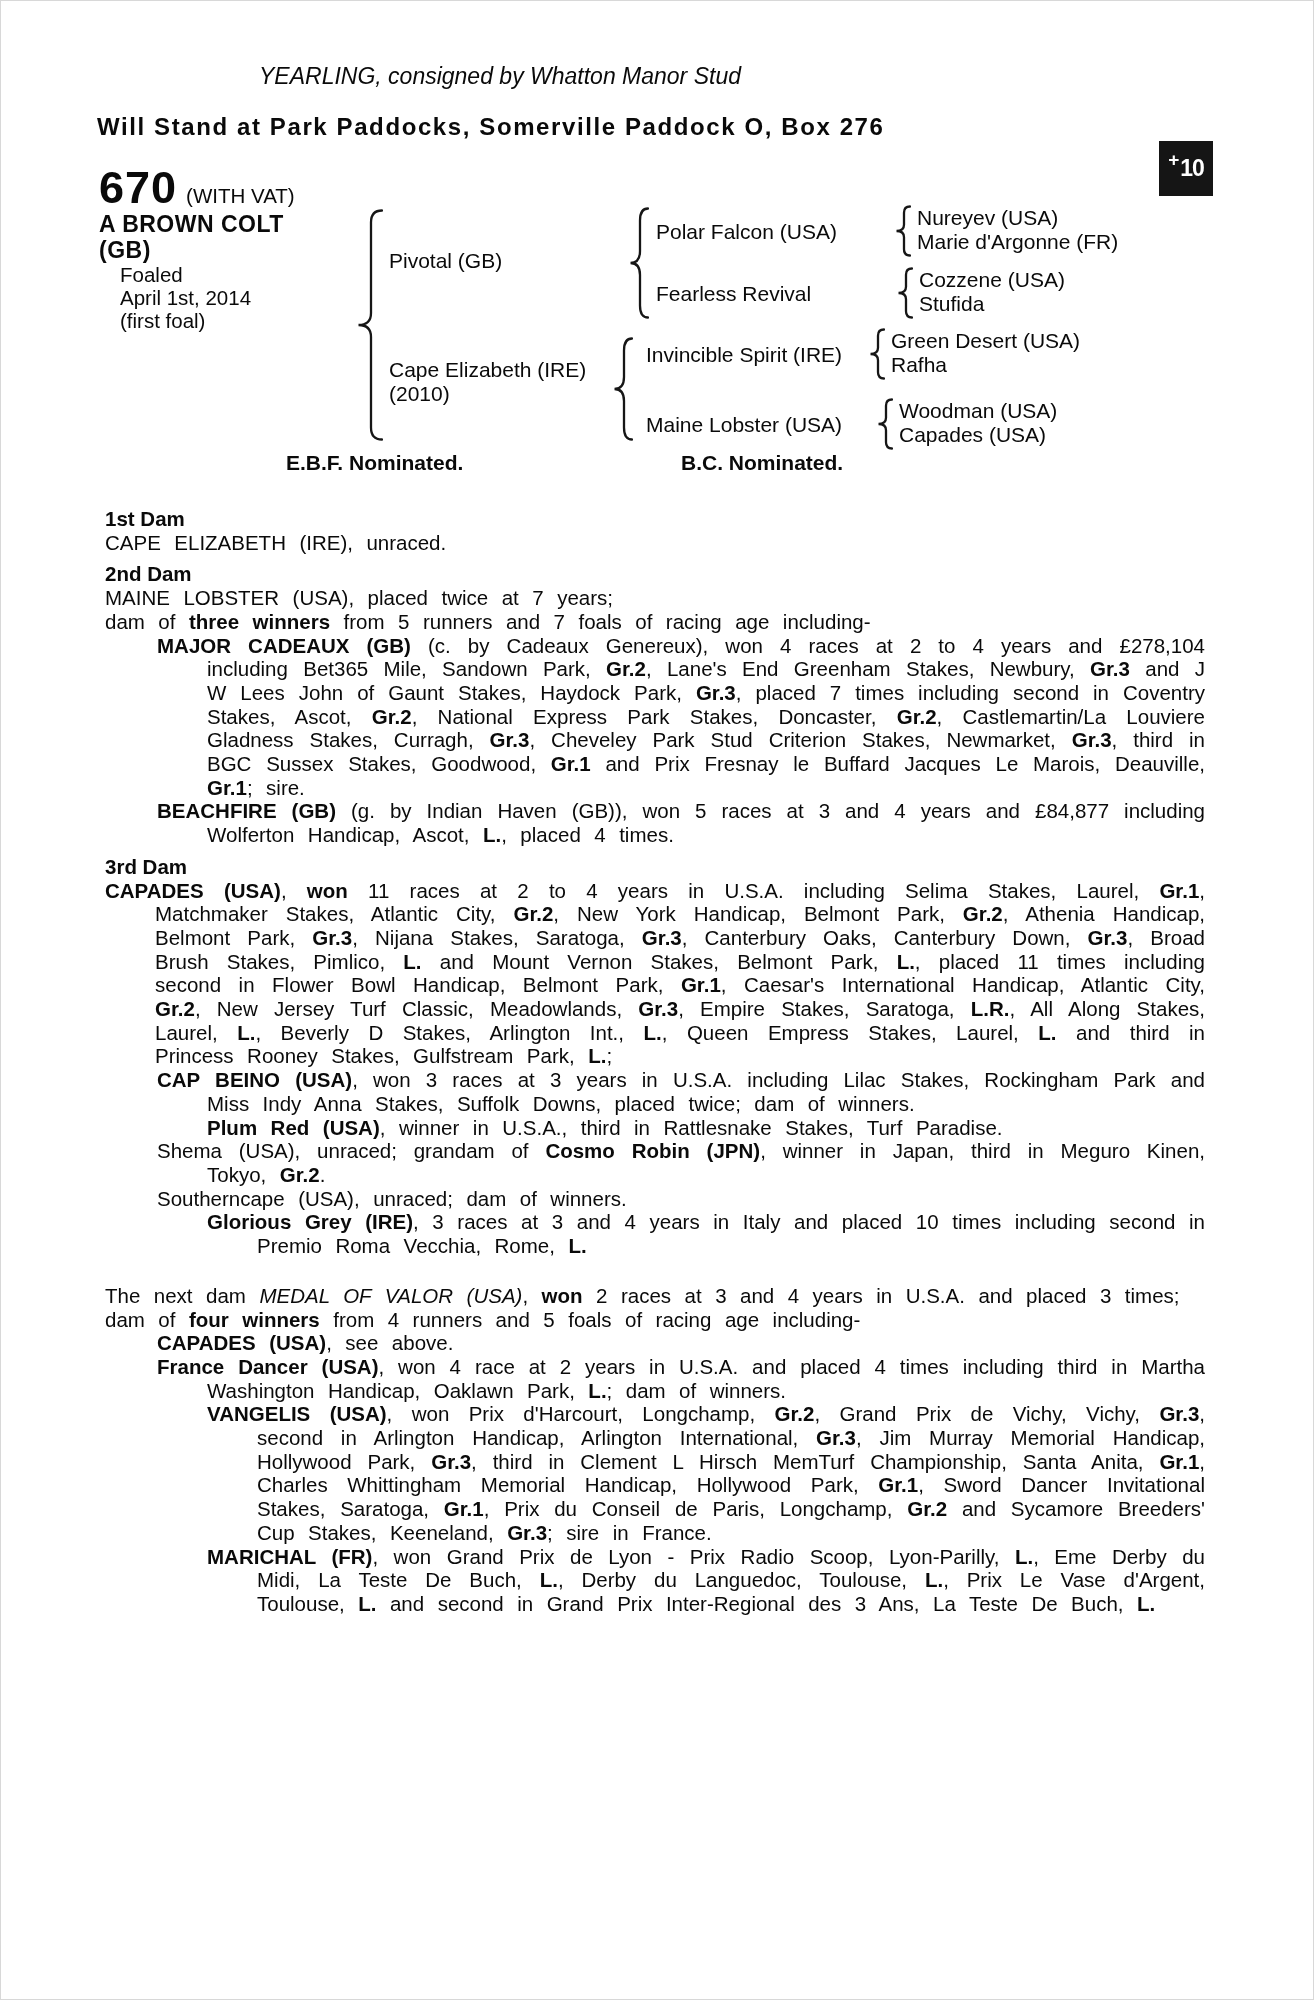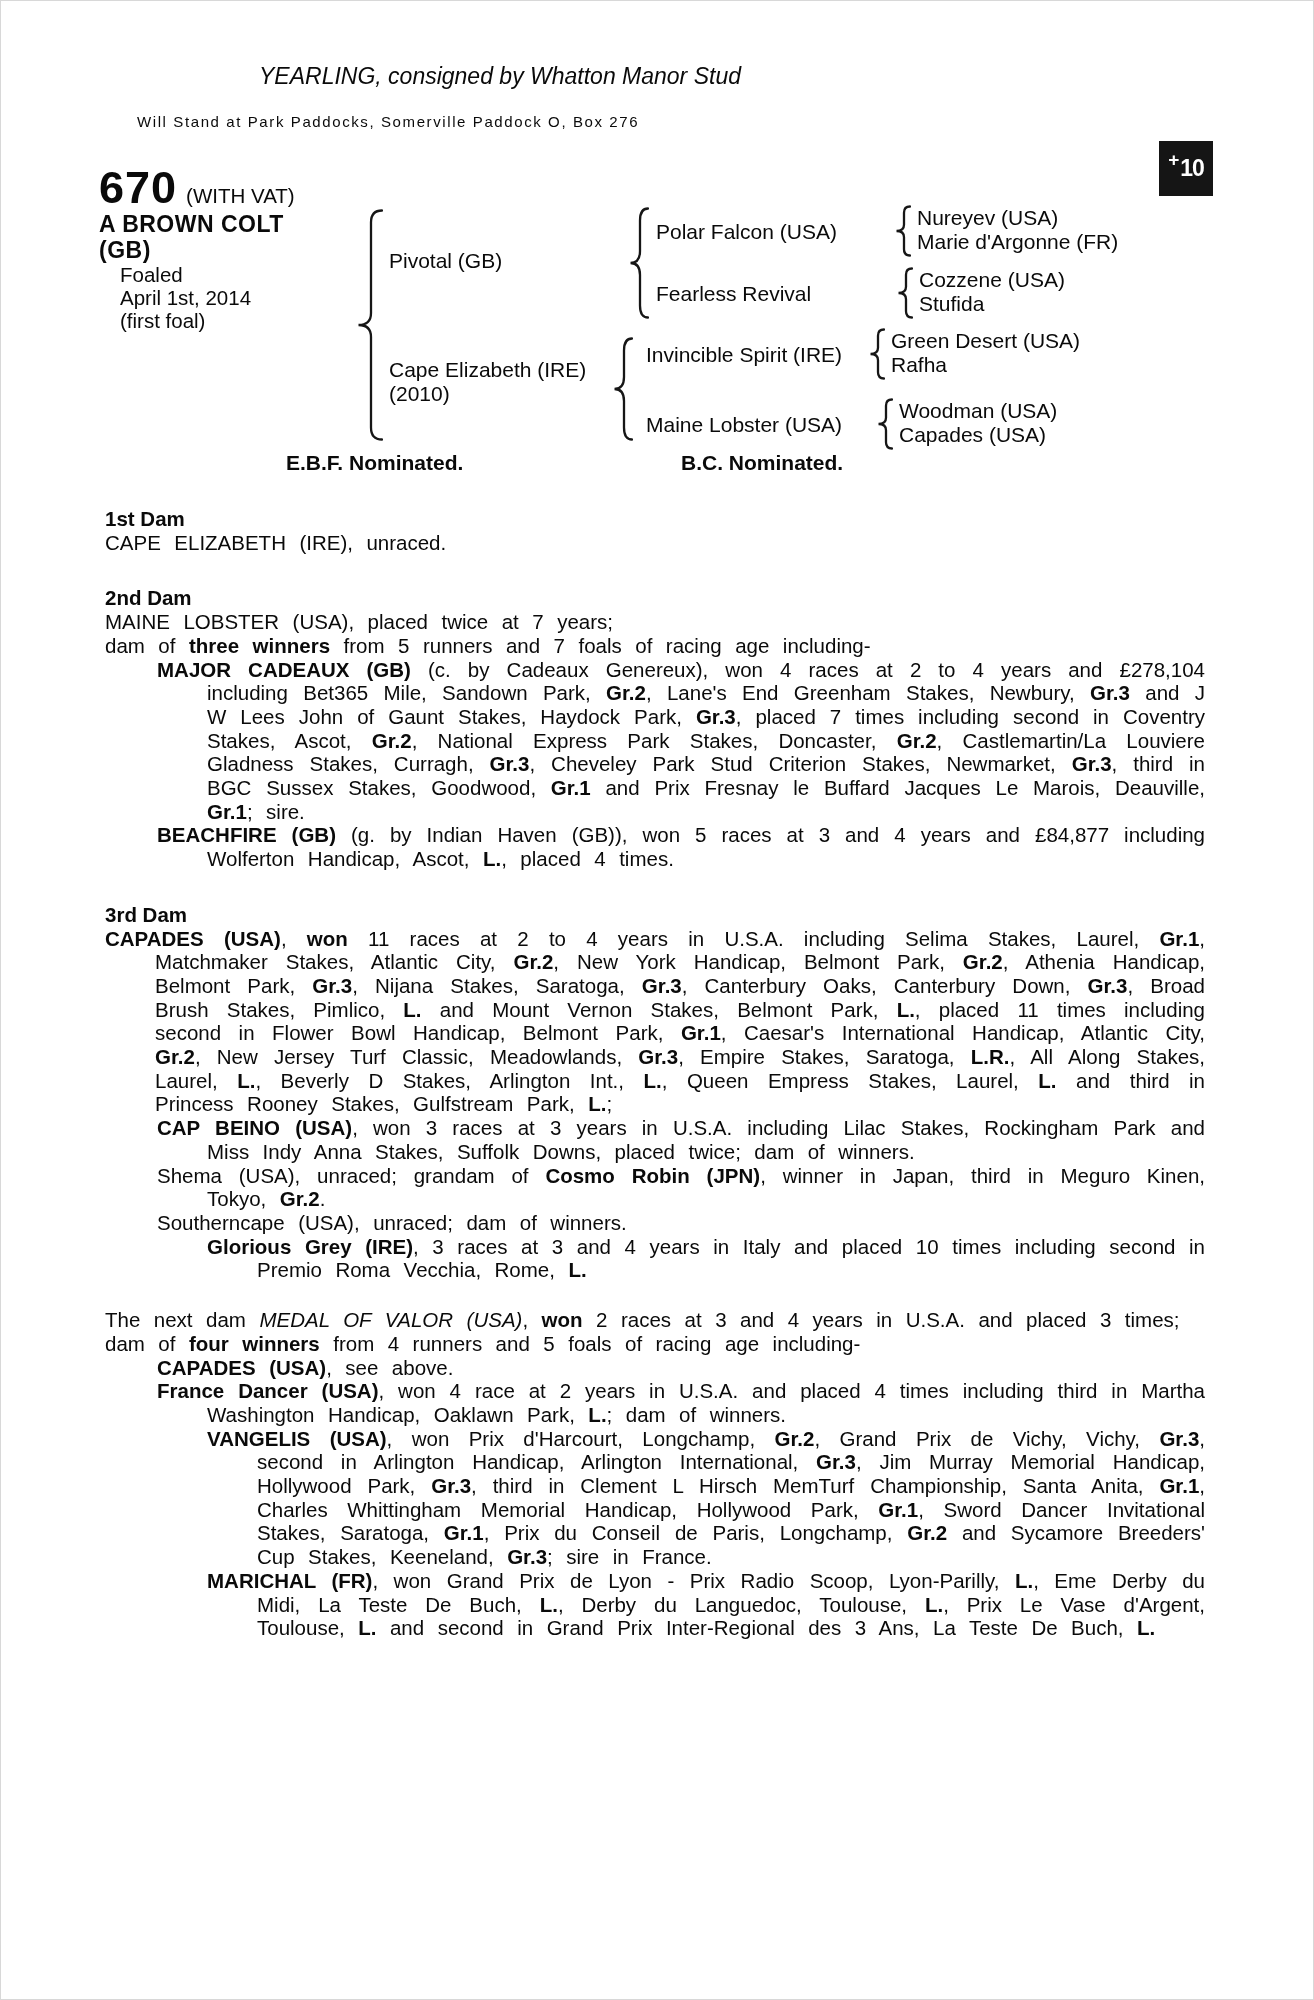--- a/index.html
+++ b/index.html
@@ -2,36 +2,36 @@
 <html><head>
 <meta charset="utf-8">
 <style>
   html,body{margin:0;padding:0;background:#e8e8e8;}
   .page{
     position:relative;width:1314px;height:2000px;background:#ffffff;
     font-family:"Liberation Sans","DejaVu Sans",sans-serif;color:#0a0a0a;
     margin:0 auto;overflow:hidden;border:1px solid #d8d8d8;box-sizing:border-box;
   }
   .consign-title{position:absolute;left:258px;top:62px;font-style:italic;font-size:23px;white-space:nowrap;}
-  .stand-line{position:absolute;left:96px;top:112px;font-weight:normal;font-size:15px;letter-spacing:1.6px;white-space:nowrap;margin-left:40px;}
+  .stand-line{position:absolute;left:96px;top:112px;font-weight:bold;font-size:24px;letter-spacing:1.6px;white-space:nowrap;}
   .badge{position:absolute;left:1158px;top:140px;width:54px;height:55px;background:#151515;color:#fff;
     display:flex;align-items:center;justify-content:center;font-weight:bold;}
   .badge .plus{font-size:19px;transform:translateY(-9px);margin-right:1px;}
   .badge .num{font-size:23px;letter-spacing:-1px;}
   .lot-block{position:absolute;left:98px;top:164px;width:260px;}
   .lot-row{display:flex;align-items:baseline;}
   .lot-number{font-weight:bold;font-size:45px;line-height:46px;letter-spacing:1px;}
   .lot-vat{font-size:20.5px;margin-left:9px;}
   .lot-colour{font-weight:bold;font-size:23px;line-height:26px;letter-spacing:0.5px;}
   .lot-line{font-size:20.5px;line-height:23px;margin-left:21px;}
   .ped-name{position:absolute;font-size:21px;line-height:24px;white-space:nowrap;}
   .brace{position:absolute;}
   .nominated{position:absolute;font-weight:bold;font-size:21px;white-space:nowrap;}
   .body-text{position:absolute;left:104px;top:506px;width:1100px;}
-  .sec-heading{font-weight:bold;font-size:20.5px;line-height:23.7px;margin-top:32px;}
+  .sec-heading{font-weight:bold;font-size:20.5px;line-height:23.7px;margin-top:8px;}
   .sec-heading:first-child{margin-top:0;}
   .para{font-size:20.5px;line-height:23.7px;text-align:justify;word-spacing:0.38em;}
   .para b{font-weight:bold;}
   .para i{font-style:italic;}
   .lvl0{padding-left:50px;text-indent:-50px;}
   .lvl1{padding-left:102px;text-indent:-50px;}
   .lvl2{padding-left:152px;text-indent:-50px;}
   .gap-before{margin-top:26px;}
 </style>
 </head>
@@ -106,20 +106,21 @@
       <div class="sec-heading">1st Dam</div>
       <div class="para lvl0"><span>CAPE ELIZABETH (IRE), unraced.</span></div>
       <div class="sec-heading">2nd Dam</div>
       <div class="para lvl0"><span>MAINE LOBSTER (USA), placed twice at 7 years;</span></div>
       <div class="para lvl0"><span>dam of </span><b>three winners</b><span> from 5 runners and 7 foals of racing age including-</span></div>
       <div class="para lvl1"><b>MAJOR CADEAUX (GB)</b><span> (c. by Cadeaux Genereux), won 4 races at 2 to 4 years and £278,104 including Bet365 Mile, Sandown Park, </span><b>Gr.2</b><span>, Lane's End Greenham Stakes, Newbury, </span><b>Gr.3</b><span> and J W Lees John of Gaunt Stakes, Haydock Park, </span><b>Gr.3</b><span>, placed 7 times including second in Coventry Stakes, Ascot, </span><b>Gr.2</b><span>, National Express Park Stakes, Doncaster, </span><b>Gr.2</b><span>, Castlemartin/La Louviere Gladness Stakes, Curragh, </span><b>Gr.3</b><span>, Cheveley Park Stud Criterion Stakes, Newmarket, </span><b>Gr.3</b><span>, third in BGC Sussex Stakes, Goodwood, </span><b>Gr.1</b><span> and Prix Fresnay le Buffard Jacques Le Marois, Deauville, </span><b>Gr.1</b><span>; sire.</span></div>
       <div class="para lvl1"><b>BEACHFIRE (GB)</b><span> (g. by Indian Haven (GB)), won 5 races at 3 and 4 years and £84,877 including Wolferton Handicap, Ascot, </span><b>L.</b><span>, placed 4 times.</span></div>
       <div class="sec-heading">3rd Dam</div>
       <div class="para lvl0"><b>CAPADES (USA)</b><span>, </span><b>won</b><span> 11 races at 2 to 4 years in U.S.A. including Selima Stakes, Laurel, </span><b>Gr.1</b><span>, Matchmaker Stakes, Atlantic City, </span><b>Gr.2</b><span>, New York Handicap, Belmont Park, </span><b>Gr.2</b><span>, Athenia Handicap, Belmont Park, </span><b>Gr.3</b><span>, Nijana Stakes, Saratoga, </span><b>Gr.3</b><span>, Canterbury Oaks, Canterbury Down, </span><b>Gr.3</b><span>, Broad Brush Stakes, Pimlico, </span><b>L.</b><span> and Mount Vernon Stakes, Belmont Park, </span><b>L.</b><span>, placed 11 times including second in Flower Bowl Handicap, Belmont Park, </span><b>Gr.1</b><span>, Caesar's International Handicap, Atlantic City, </span><b>Gr.2</b><span>, New Jersey Turf Classic, Meadowlands, </span><b>Gr.3</b><span>, Empire Stakes, Saratoga, </span><b>L.R.</b><span>, All Along Stakes, Laurel, </span><b>L.</b><span>, Beverly D Stakes, Arlington Int., </span><b>L.</b><span>, Queen Empress Stakes, Laurel, </span><b>L.</b><span> and third in Princess Rooney Stakes, Gulfstream Park, </span><b>L.</b><span>;</span></div>
       <div class="para lvl1"><b>CAP BEINO (USA)</b><span>, won 3 races at 3 years in U.S.A. including Lilac Stakes, Rockingham Park and Miss Indy Anna Stakes, Suffolk Downs, placed twice; dam of winners.</span></div>
+      <div class="para lvl2"><b>Plum Red (USA)</b><span>, winner in U.S.A., third in Rattlesnake Stakes, Turf Paradise.</span></div>
       <div class="para lvl1"><span>Shema (USA), unraced; grandam of </span><b>Cosmo Robin (JPN)</b><span>, winner in Japan, third in Meguro Kinen, Tokyo, </span><b>Gr.2</b><span>.</span></div>
       <div class="para lvl1"><span>Southerncape (USA), unraced; dam of winners.</span></div>
       <div class="para lvl2"><b>Glorious Grey (IRE)</b><span>, 3 races at 3 and 4 years in Italy and placed 10 times including second in Premio Roma Vecchia, Rome, </span><b>L.</b></div>
       <div class="para lvl0 gap-before"><span>The next dam </span><i>MEDAL OF VALOR (USA)</i><span>, </span><b>won</b><span> 2 races at 3 and 4 years in U.S.A. and placed 3 times;</span></div>
       <div class="para lvl0"><span>dam of </span><b>four winners</b><span> from 4 runners and 5 foals of racing age including-</span></div>
       <div class="para lvl1"><b>CAPADES (USA)</b><span>, see above.</span></div>
       <div class="para lvl1"><b>France Dancer (USA)</b><span>, won 4 race at 2 years in U.S.A. and placed 4 times including third in Martha Washington Handicap, Oaklawn Park, </span><b>L.</b><span>; dam of winners.</span></div>
       <div class="para lvl2"><b>VANGELIS (USA)</b><span>, won Prix d'Harcourt, Longchamp, </span><b>Gr.2</b><span>, Grand Prix de Vichy, Vichy, </span><b>Gr.3</b><span>, second in Arlington Handicap, Arlington International, </span><b>Gr.3</b><span>, Jim Murray Memorial Handicap, Hollywood Park, </span><b>Gr.3</b><span>, third in Clement L Hirsch MemTurf Championship, Santa Anita, </span><b>Gr.1</b><span>, Charles Whittingham Memorial Handicap, Hollywood Park, </span><b>Gr.1</b><span>, Sword Dancer Invitational Stakes, Saratoga, </span><b>Gr.1</b><span>, Prix du Conseil de Paris, Longchamp, </span><b>Gr.2</b><span> and Sycamore Breeders' Cup Stakes, Keeneland, </span><b>Gr.3</b><span>; sire in France.</span></div>
       <div class="para lvl2"><b>MARICHAL (FR)</b><span>, won Grand Prix de Lyon - Prix Radio Scoop, Lyon-Parilly, </span><b>L.</b><span>, Eme Derby du Midi, La Teste De Buch, </span><b>L.</b><span>, Derby du Languedoc, Toulouse, </span><b>L.</b><span>, Prix Le Vase d'Argent, Toulouse, </span><b>L.</b><span> and second in Grand Prix Inter-Regional des 3 Ans, La Teste De Buch, </span><b>L.</b></div>
     </div>

